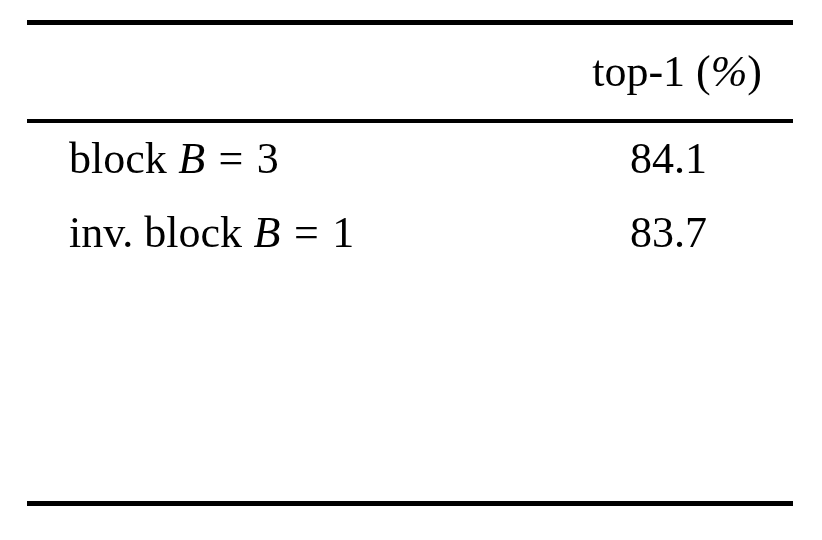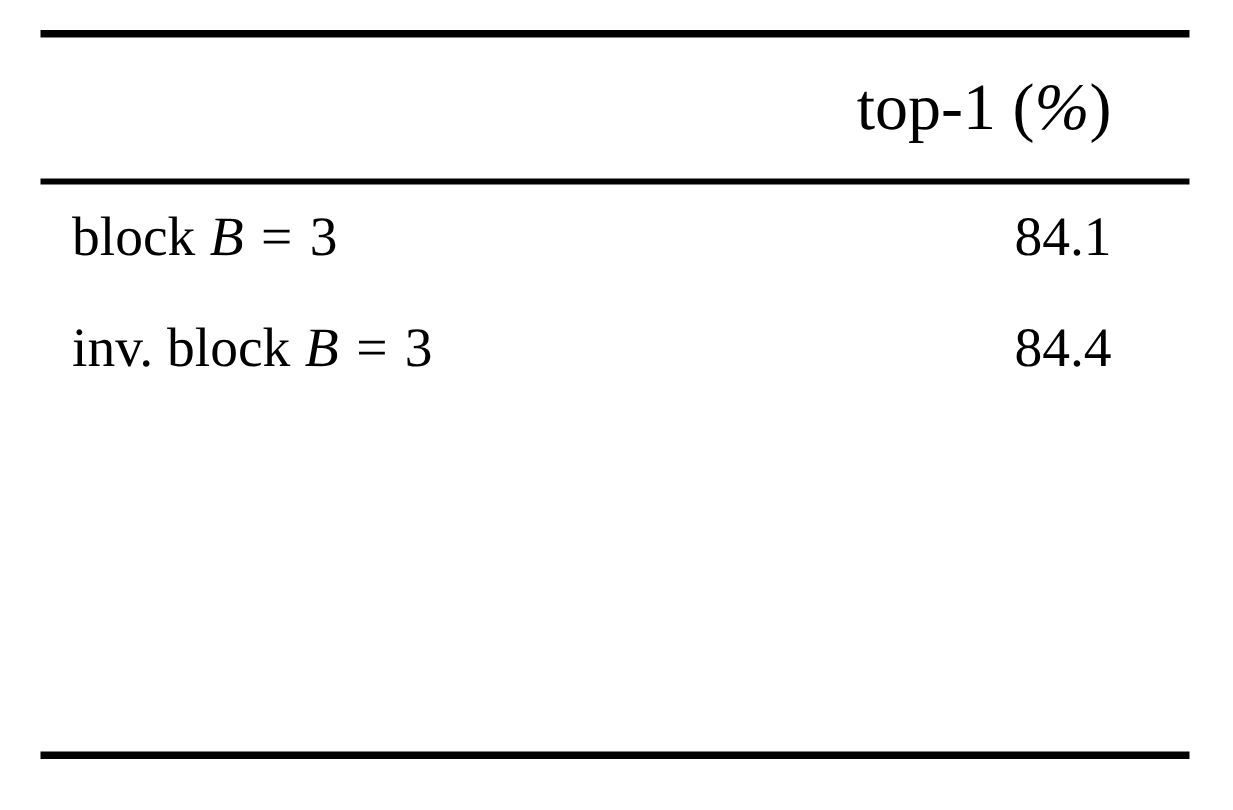--- a/index.html
+++ b/index.html
@@ -31,21 +31,21 @@
     width: 766px;
     background: #000000;
   }
   .rule-top    { top: 20px;  height: 5px; }
   .rule-mid    { top: 119px; height: 4px; }
   .rule-bottom { top: 501px; height: 5px; }
 
   
   table.booktabs {
     position: absolute;
-    left: 13px;
+    left: 34px;
     top: 25px;
     width: 766px;
     border-collapse: collapse;
     border-spacing: 0;
     table-layout: fixed;
   }
   table.booktabs td,
   table.booktabs th {
     padding: 0;
     border: 0;
@@ -63,29 +63,29 @@
     line-height: 94px;
   }
   .header-row .th-label { text-align: left; }
   .header-row .th-value {
     text-align: right;
     padding-right: 38px;
   }
 
   .data-row td {
     height: 67px;
-    font-size: 37px;
+    font-size: 44px;
     line-height: 67px;
   }
   .data-row .td-label {
     text-align: left;
     padding-left: 35px;
   }
   .data-row .td-value {
-    text-align: right;
+    text-align: center;
     padding-right: 38px;
   }
   .data-row.first td { height: 74px; line-height: 80px; }
 
   
   .math-var {
     font-family: "Liberation Serif", "DejaVu Serif", serif;
     font-style: italic;
   }
   .math-eq {
@@ -120,24 +120,24 @@
       </tr>
     </thead>
 
     <tbody>
 
       <tr class="data-row first">
         <td class="td-label"><span>block</span><span class="sp"></span><span class="math-var">B</span><span class="sp"></span><span class="math-eq">=</span><span class="sp"></span><span>3</span></td>
         <td class="td-value">84.1</td>
       </tr>
 
+      <tr class="data-row">
+        <td class="td-label"><span>inv. block</span><span class="sp"></span><span class="math-var">B</span><span class="sp"></span><span class="math-eq">=</span><span class="sp"></span><span>1</span></td>
+        <td class="td-value">83.7</td>
+      </tr>
 
 
-      <tr class="data-row">
-        <td class="td-label"><span>inv. block</span><span class="sp"></span><span class="math-var">B</span><span class="sp"></span><span class="math-eq">=</span><span class="sp"></span><span>3</span></td>
-        <td class="td-value">84.4</td>
-      </tr>
 
 
     </tbody>
   </table>
 
 </div>
 
 </body></html>

